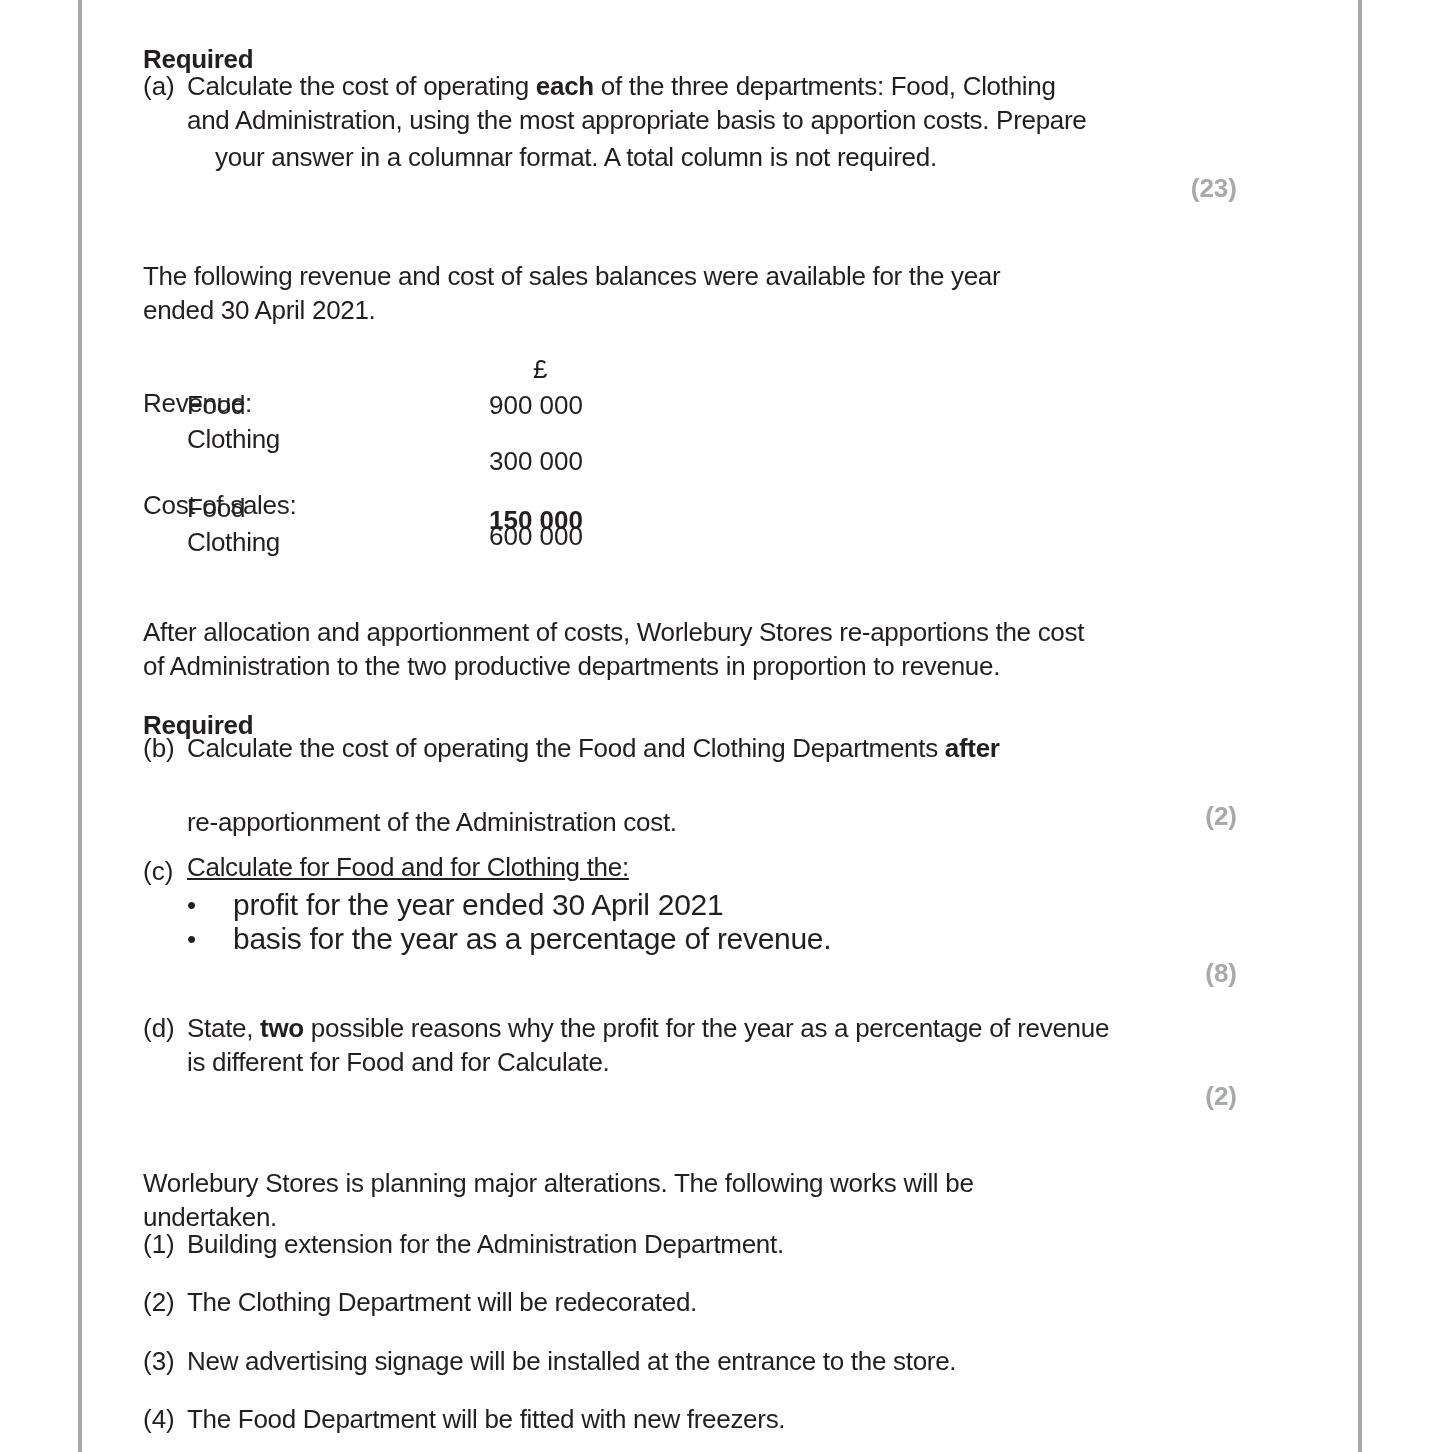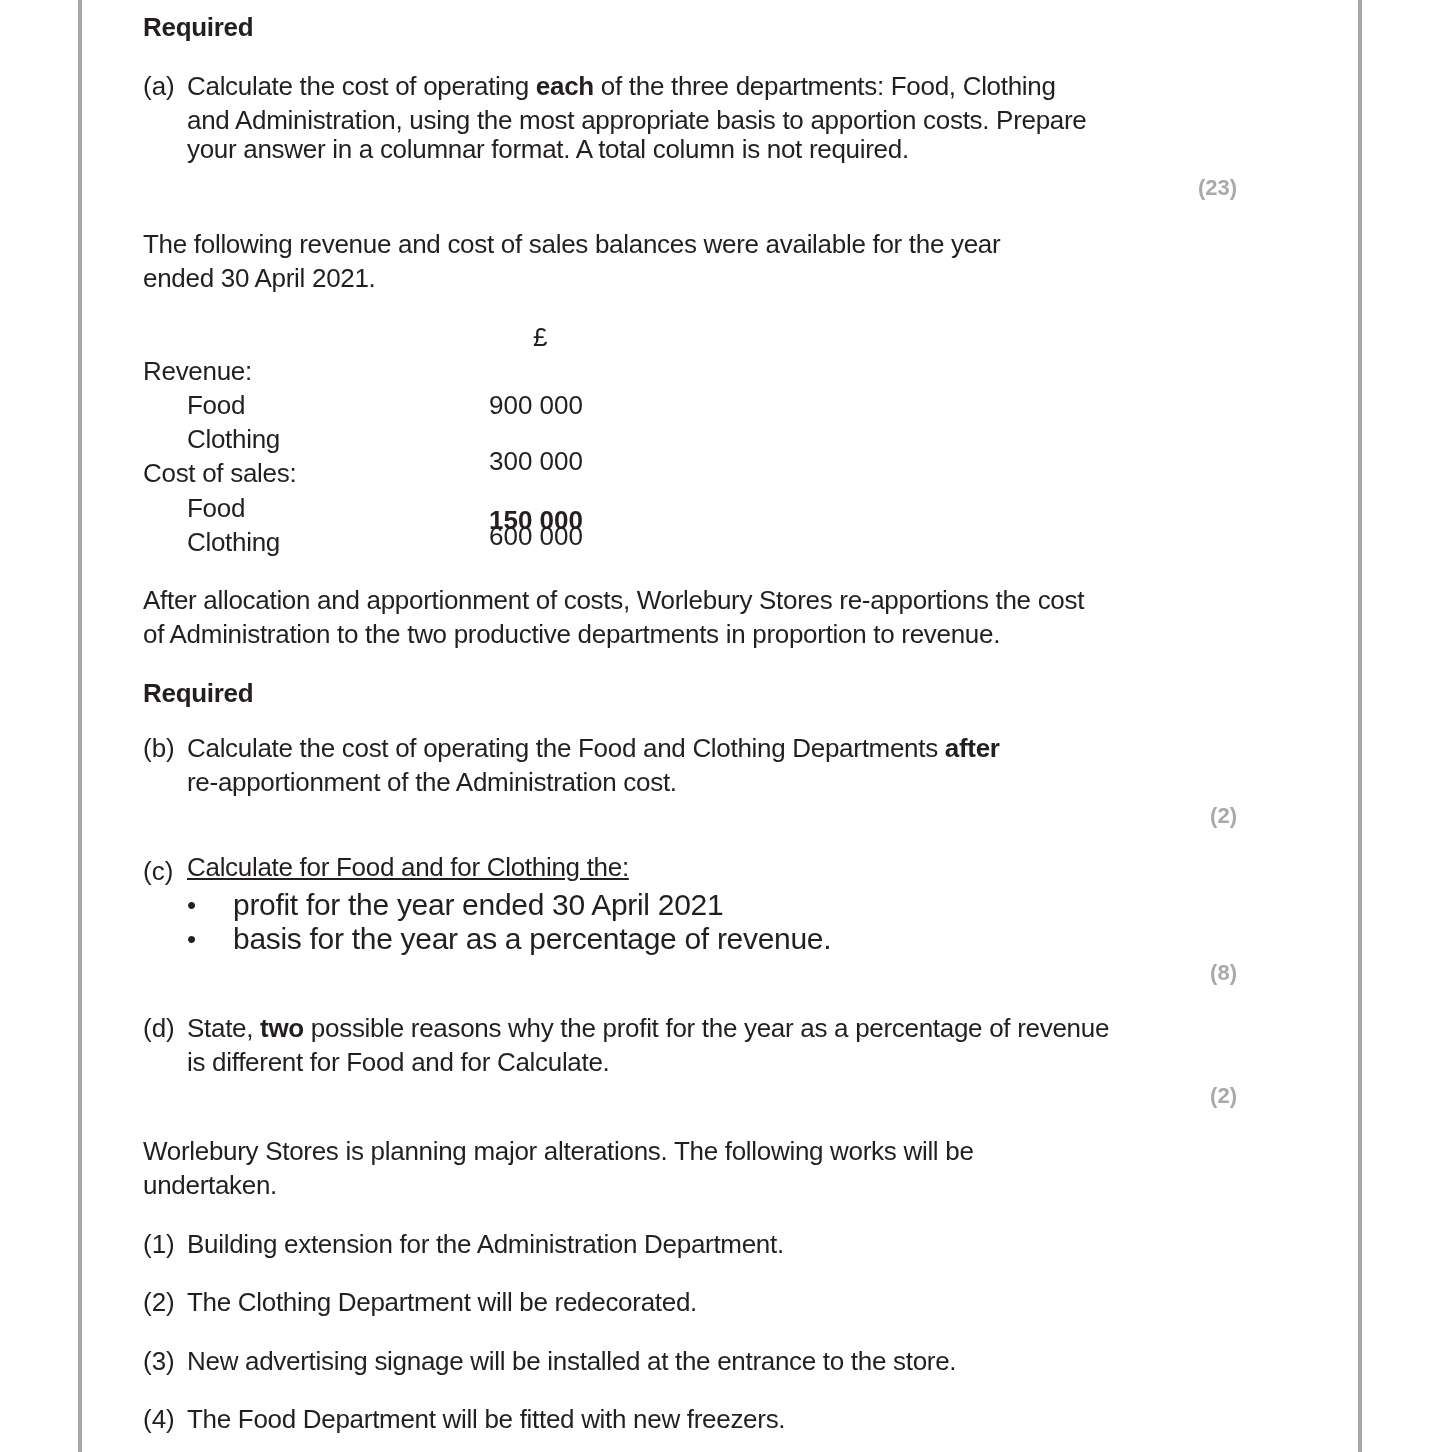--- a/index.html
+++ b/index.html
@@ -1,40 +1,40 @@
 <!DOCTYPE html>
 <html><head>
 <meta charset="utf-8">
 <style>
   html, body { margin: 0; padding: 0; background: #ffffff; }
   body { width: 1434px; height: 1452px; position: relative; overflow: hidden;
          font-family: "Liberation Sans", "DejaVu Sans", sans-serif; color: #231f20; }
   .border-left { position: absolute; left: 78px; top: 0; width: 4px; height: 1452px; background: #a7a9ac; }
   .border-right { position: absolute; left: 1358px; top: 0; width: 4px; height: 1452px; background: #a7a9ac; }
-  .t { position: absolute; font-size: 26px; line-height: 34px; white-space: nowrap; letter-spacing: -0.3px; }
+  .t { position: absolute; font-size: 26px; line-height: 34px; white-space: nowrap; letter-spacing: -0.3px; margin-top: 32px; }
   .b { font-weight: bold; }
-  .marks { position: absolute; right: 197px; font-size: 22px; line-height: 34px; font-weight: bold; color: #a7a9ac; text-align: right; }
+  .marks { position: absolute; right: 197px; font-size: 26px; line-height: 34px; font-weight: bold; color: #a7a9ac; text-align: right; }
   .lbl { position: absolute; left: 143px; font-size: 26px; line-height: 34px; }
   .ind { position: absolute; left: 187px; font-size: 26px; line-height: 34px; white-space: nowrap; letter-spacing: -0.3px; }
   .bul { position: absolute; left: 187px; font-size: 26px; line-height: 34px; }
   .bultxt { position: absolute; left: 233px; font-size: 30px; line-height: 34px; white-space: nowrap; letter-spacing: -0.3px; }
   .num { position: absolute; left: 440px; width: 143px; text-align: right; font-size: 26px; line-height: 34px; }
 </style>
 </head>
 <body>
 
 <div class="border-left"></div>
 <div class="border-right"></div>
 
 <div class="t b" style="left:143px; top:10px;">Required</div>
 
 <div class="lbl" style="top:69px;">(a)</div>
 <div class="ind" style="top:69px;"><span>Calculate the cost of operating </span><span class="b">each</span><span> of the three departments: Food, Clothing</span></div>
 <div class="ind" style="top:103px;">and Administration, using the most appropriate basis to apportion costs. Prepare</div>
-<div class="ind" style="top:132px;">your answer in a columnar format. A total column is not required.</div>
+<div class="ind" style="top:140px;margin-left:28px;">your answer in a columnar format. A total column is not required.</div>
 <div class="marks" style="top:171px;">(23)</div>
 
 <div class="t" style="left:143px; top:227px;">The following revenue and cost of sales balances were available for the year</div>
 <div class="t" style="left:143px; top:261px;">ended 30 April 2021.</div>
 
 <div class="t" style="left:533px; top:320px;">£</div>
 <div class="t" style="left:143px; top:354px;">Revenue:</div>
 <div class="ind" style="top:388px;">Food</div>
 <div class="num" style="top:388px;">900 000</div>
 <div class="ind" style="top:422px;">Clothing</div>
@@ -45,21 +45,21 @@
 <div class="ind" style="top:525px;">Clothing</div>
 <div class="num" style="top:503px;font-weight:bold;">150 000</div>
 
 <div class="t" style="left:143px; top:583px;">After allocation and apportionment of costs, Worlebury Stores re-apportions the cost</div>
 <div class="t" style="left:143px; top:617px;">of Administration to the two productive departments in proportion to revenue.</div>
 
 <div class="t b" style="left:143px; top:676px;">Required</div>
 
 <div class="lbl" style="top:731px;">(b)</div>
 <div class="ind" style="top:731px;"><span>Calculate the cost of operating the Food and Clothing Departments </span><span class="b">after</span></div>
-<div class="ind" style="top:765px;">re-apportionment of the Administration cost.</div>
+<div class="ind" style="top:805px;">re-apportionment of the Administration cost.</div>
 <div class="marks" style="top:799px;">(2)</div>
 
 <div class="lbl" style="top:854px;">(c)</div>
 <div class="ind" style="top:850px;text-decoration:underline;">Calculate for Food and for Clothing the:</div>
 <div class="bul" style="top:888px;">•</div>
 <div class="bultxt" style="top:888px;">profit for the year ended 30 April 2021</div>
 <div class="bul" style="top:922px;">•</div>
 <div class="bultxt" style="top:922px;">basis for the year as a percentage of revenue.</div>
 <div class="marks" style="top:956px;">(8)</div>
 

